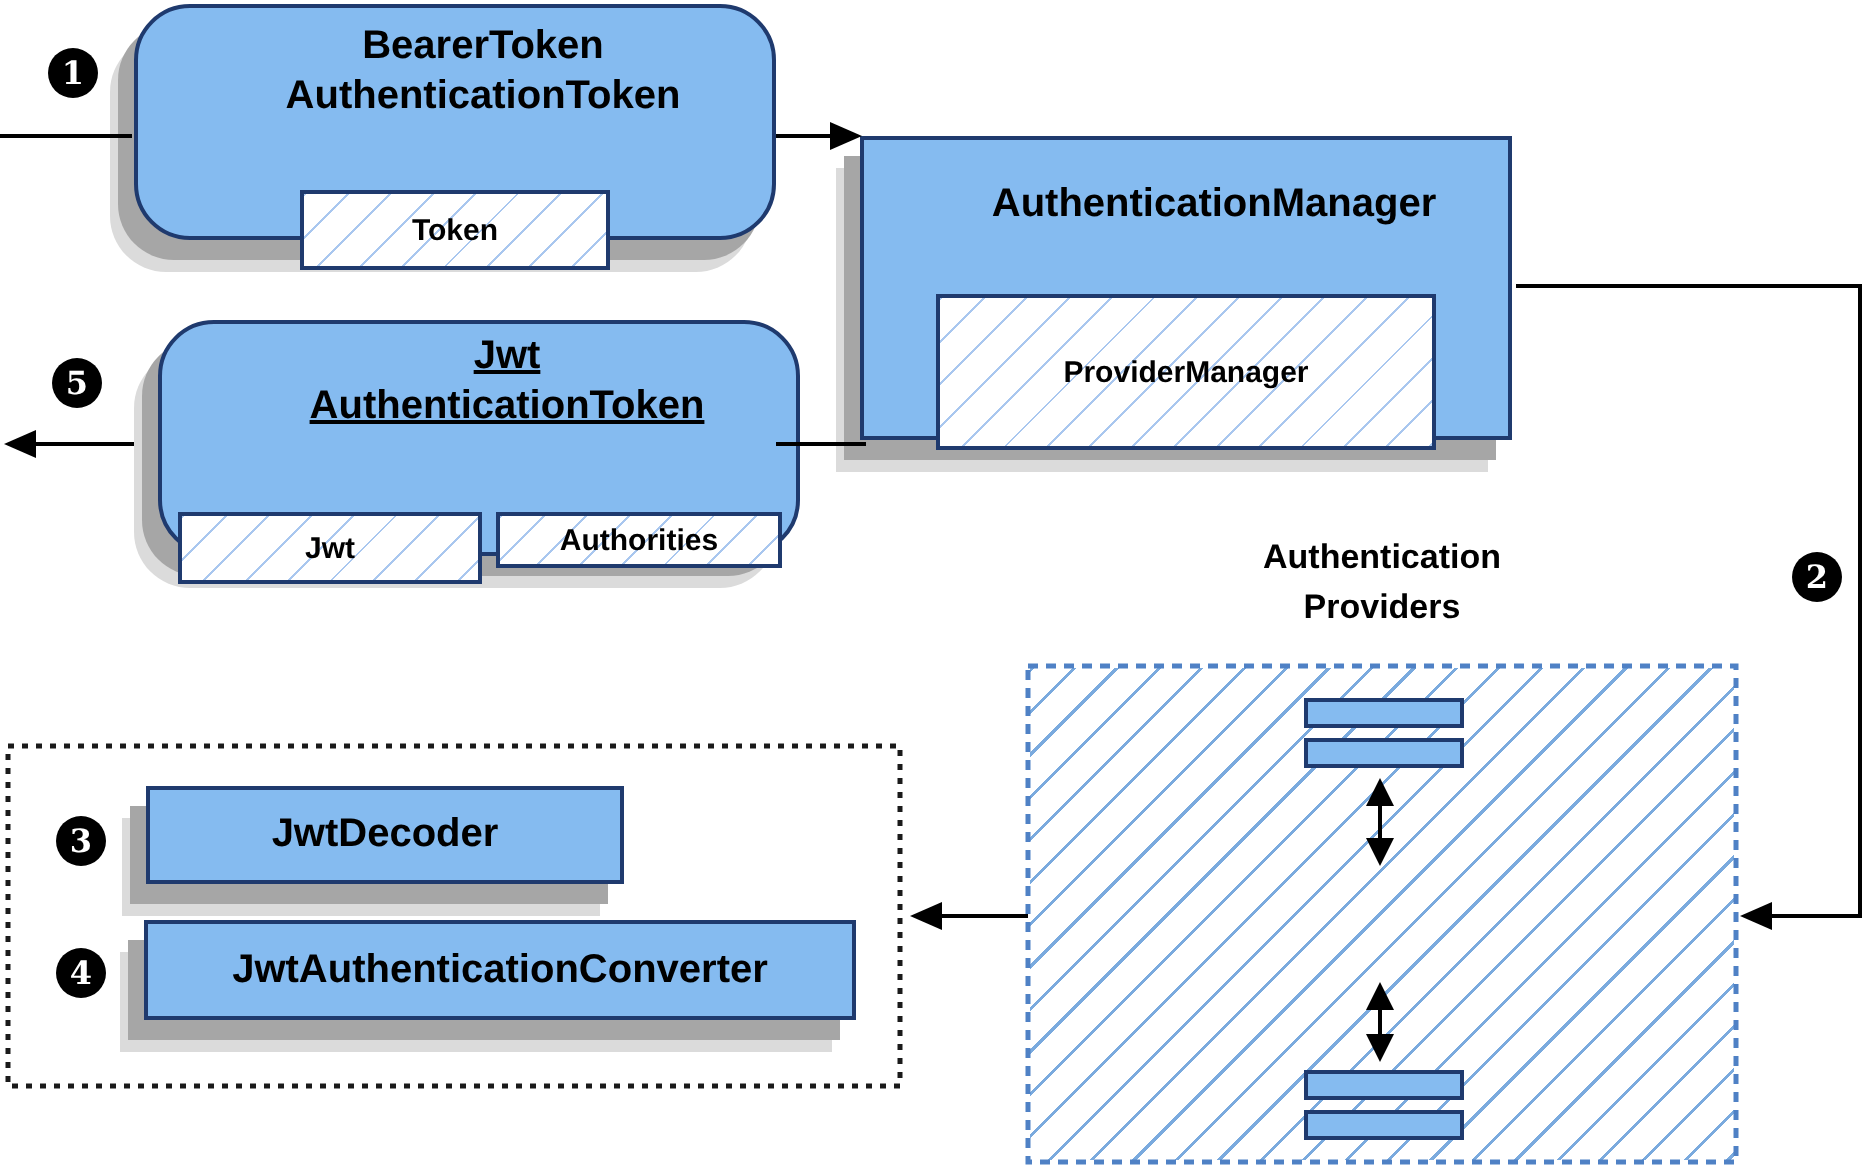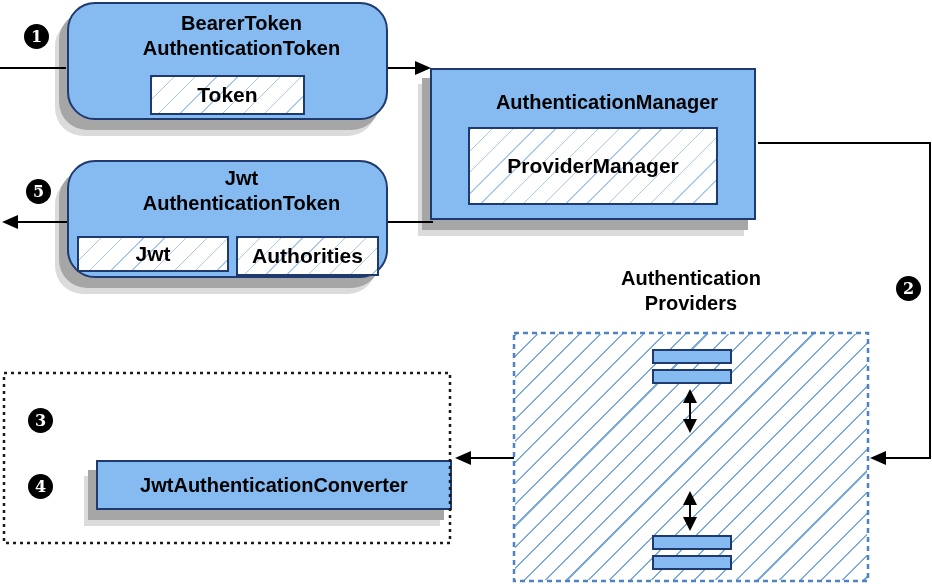--- a/index.html
+++ b/index.html
@@ -14,41 +14,41 @@
     font-weight:bold;
   }
   .rounded{border-radius:28px;}
   .two-line-title{text-align:center;font-size:20px;line-height:25px;font-weight:bold;padding-top:7px;padding-left:28px;}
   .center-title{display:flex;align-items:center;justify-content:center;font-size:20px;font-weight:bold;height:100%;}
   .chip{
     position:absolute;box-sizing:border-box;border:2px solid #1F3A6E;
     background-color:#fff;
     background-image:repeating-linear-gradient(135deg,#A9C7EF 0,#A9C7EF 1px,transparent 1px,transparent 15px);
     display:flex;align-items:center;justify-content:center;
-    font-weight:bold;font-size:21px;
+    font-weight:bold;font-size:15px;margin-top:20px;
   }
   .providers-hatch{
     position:absolute;left:515px;top:334px;width:352px;height:246px;
     background-color:#fff;
     background-image:repeating-linear-gradient(135deg,#7AAADE 0,#7AAADE 1.5px,transparent 1.5px,transparent 15px);
   }
   .bar{
     position:absolute;box-sizing:border-box;width:80px;height:15px;
     background:#85BBF0;border:2px solid #1F3A6E;
   }
   .badge{
     position:absolute;width:25px;height:25px;border-radius:50%;
     background:#000;color:#fff;
     display:flex;align-items:center;justify-content:center;
     font-size:16px;font-weight:bold;font-family:"DejaVu Serif",serif;
     z-index:12;
   }
   .group-label{
     position:absolute;left:576px;top:266px;width:230px;
-    text-align:center;font-size:20px;line-height:25px;font-weight:bold;
+    text-align:center;font-size:17px;line-height:25px;font-weight:bold;
   }
   .overlay{position:absolute;left:0;top:0;z-index:10;pointer-events:none;}
 </style>
 </head>
 <body>
 
 <div class="stage">
 
   <div class="providers-hatch"></div>
 
@@ -63,31 +63,34 @@
       <div>AuthenticationToken</div>
     </div>
     <div class="chip" style="left:81px;top:71px;width:155px;height:40px;">Token</div>
   </div>
 
   <div class="node" style="left:430px;top:68px;width:326px;height:152px;">
     <div class="two-line-title" style="padding-top:20px;">AuthenticationManager</div>
     <div class="chip" style="left:36px;top:57px;width:250px;height:78px;text-align:center;">ProviderManager</div>
   </div>
 
-  <div class="node rounded" style="left:67px;top:160px;width:321px;height:118px;">
+  <div class="node rounded" style="left:79px;top:160px;width:321px;height:118px;text-decoration:underline;">
     <div class="two-line-title" style="padding-top:4px;">
       <div>Jwt</div>
       <div>AuthenticationToken</div>
     </div>
     <div class="chip" style="left:8px;top:74px;width:152px;height:36px;">Jwt</div>
-    <div class="chip" style="left:167px;top:74px;width:143px;height:40px;">Authorities</div>
+    <div class="chip" style="left:167px;top:74px;width:143px;height:28px;">Authorities</div>
   </div>
 
+  <div class="node" style="left:73px;top:393px;width:239px;height:49px;">
+    <div class="center-title">JwtDecoder</div>
+  </div>
 
-  <div class="node" style="left:72px;top:460px;width:356px;height:50px;margin-left:24px;">
+  <div class="node" style="left:72px;top:460px;width:356px;height:50px;">
     <div class="center-title">JwtAuthenticationConverter</div>
   </div>
 
 
   <div class="group-label">
     <div>Authentication</div>
     <div>Providers</div>
   </div>
 
   <div class="badge" style="left:24px;top:24px;">1</div>

